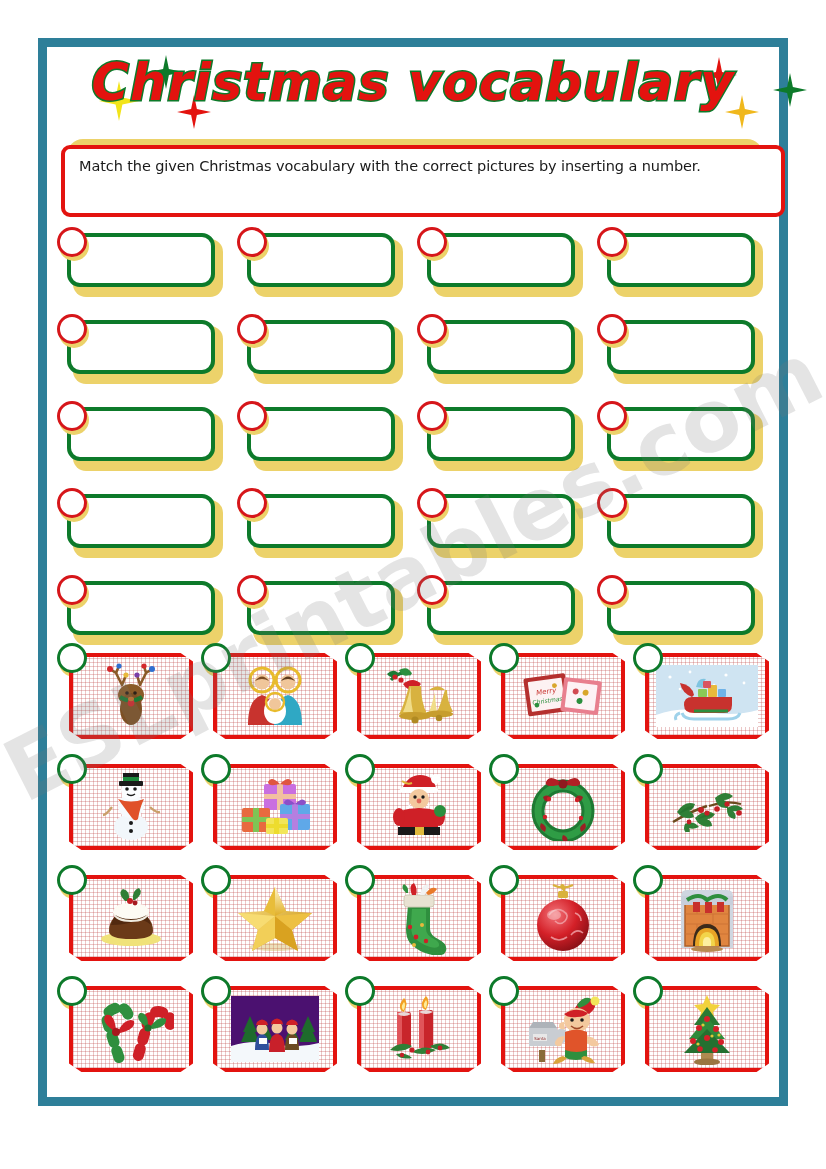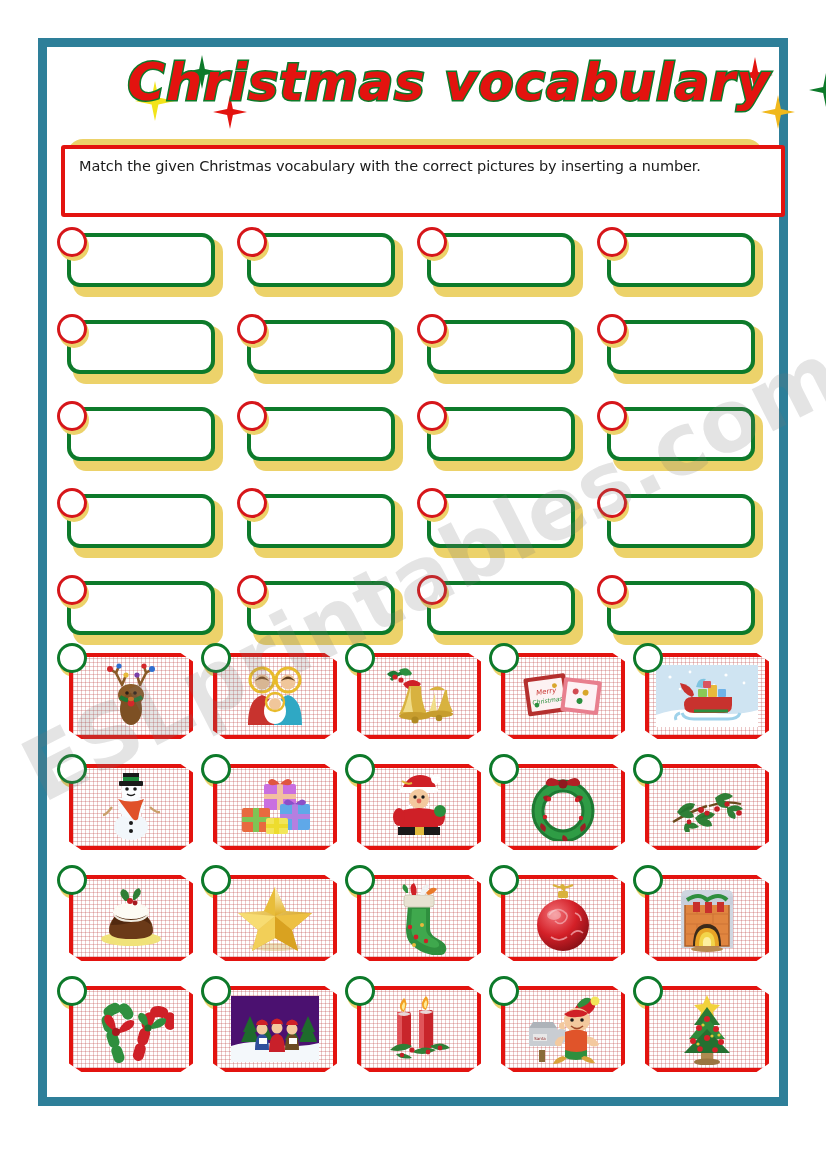--- a/index.html
+++ b/index.html
@@ -22,21 +22,20 @@
     width: 750px;
     height: 1068px;
     border: 9px solid #2e7f99;
     background: #ffffff;
     box-sizing: border-box;
   }
   #sheet-inner {
     position: relative;
     width: 100%;
     height: 100%;
-    padding-left: 36px;
   }
 
   
   #title-band {
     position: relative;
     height: 88px;
   }
   #page-title {
     position: absolute;
     left: 0;
@@ -74,21 +73,21 @@
     background: #ecd26a;
     border-radius: 16px;
   }
   #instruction-box {
     position: absolute;
     left: 0;
     top: 6px;
     width: 688px;
     height: 52px;
     border: 4px solid #e3130f;
-    border-radius: 3px;
+    border-radius: 9px;
     background: #ffffff;
     padding: 6px 14px;
     box-sizing: content-box;
   }
   #instruction-text {
     font-family: "DejaVu Sans", sans-serif;
     font-size: 14.5px;
     line-height: 22px;
     color: #1a1a1a;
     letter-spacing: -0.1px;

